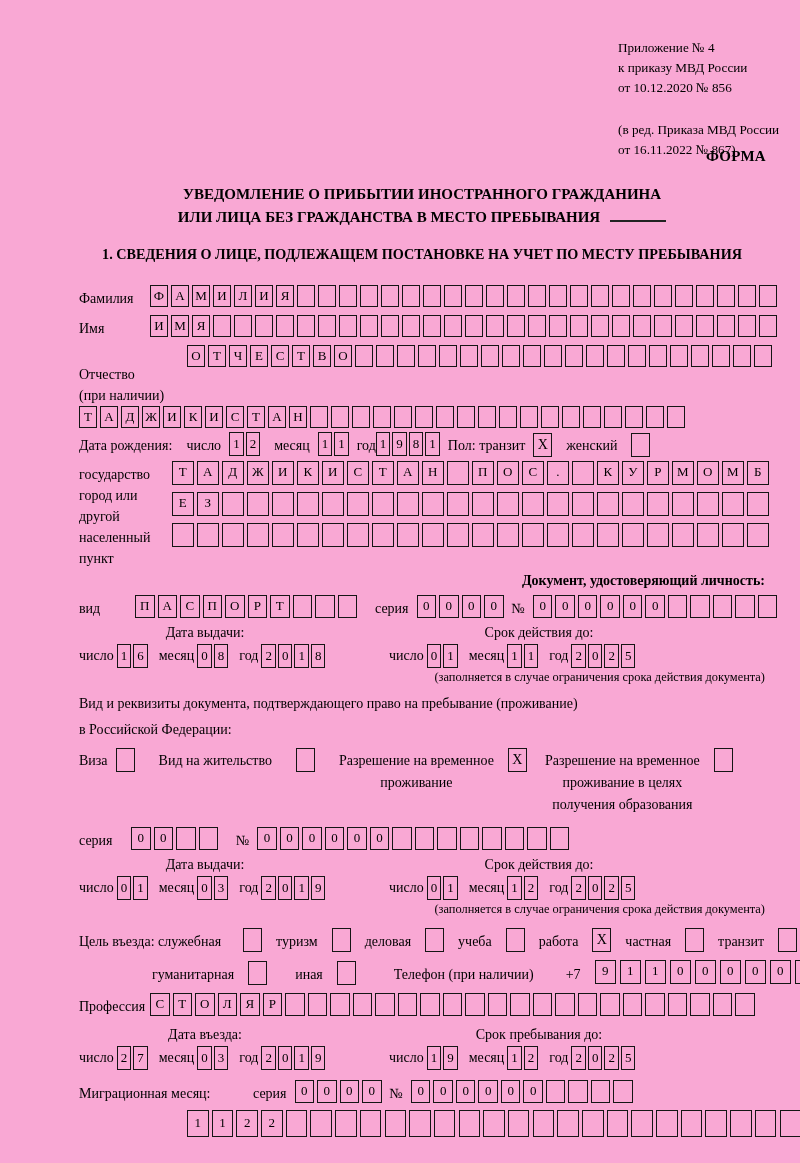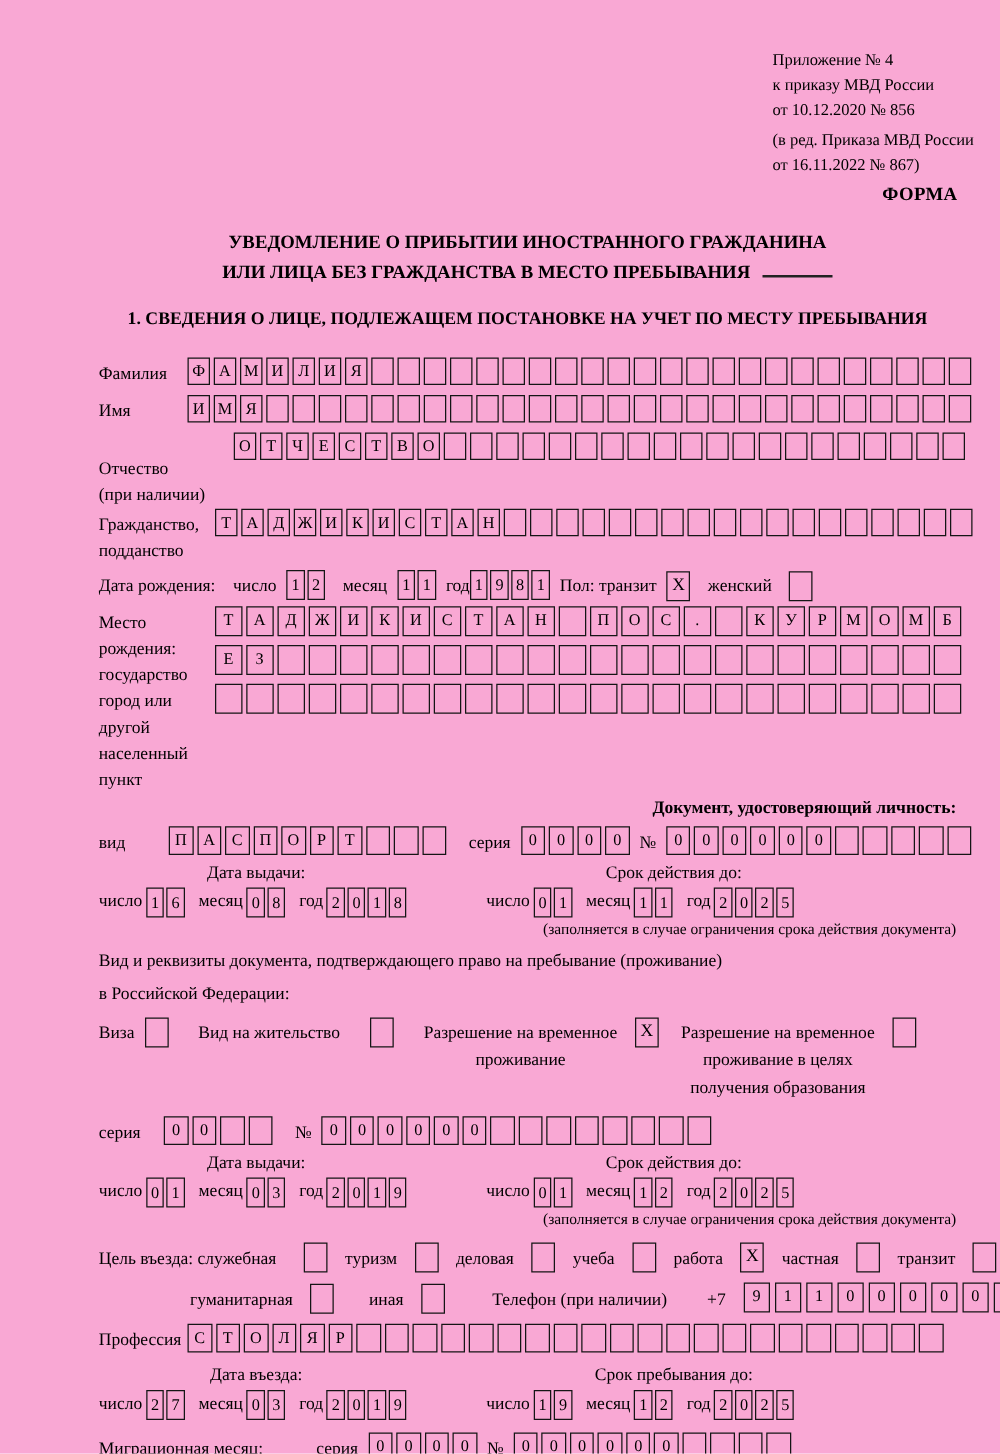--- a/index.html
+++ b/index.html
@@ -1,21 +1,21 @@
 <!DOCTYPE html>
 <html><head>
 <meta charset="utf-8">
 <style>
   html,body{margin:0;padding:0;background:#fff;}
   body{font-family:"Liberation Serif","DejaVu Serif",serif;color:#000;}
   .page{position:relative;width:800px;height:1163px;box-sizing:border-box;
         padding:0 35px 0 79px;overflow:hidden;background:#f9a8d4;}
   
   .hdr{position:absolute;left:618px;top:38px;font-size:13.2px;line-height:1.5;}
-  .hdr .amend{margin-top:5px;}
+  .hdr .amend{margin-top:23px;}
   .forma{position:absolute;top:148px;right:34px;font-weight:bold;font-size:15px;letter-spacing:.3px;margin-left:25px;}
   
   .title{margin-top:183px;text-align:center;font-weight:bold;font-size:15px;line-height:1.55;}
   .uline{display:inline-block;width:56px;border-bottom:2px solid #222;margin-left:10px;height:14px;}
   .sec-heading{margin-top:16px;text-align:center;font-weight:bold;font-size:14.2px;}
   
   .frow{display:flex;align-items:flex-start;font-size:14px;}
   .flabel{flex:none;padding-top:3px;line-height:1.5;}
   .stack{display:inline-block;text-align:center;line-height:1.55;padding-top:3px;}
   
@@ -178,24 +178,20 @@
         <span class="cell"></span>
         <span class="cell"></span>
         <span class="cell"></span>
         <span class="cell"></span>
         <span class="cell"></span>
         <span class="cell"></span>
       </span>
   </div>
 
   <div class="frow">
-    <span class="flabel w93">
-      <div>Гражданство,</div>
-      <div>подданство</div>
-    </span>
     <span class="cells">
         <span class="cell">Т</span>
         <span class="cell">А</span>
         <span class="cell">Д</span>
         <span class="cell">Ж</span>
         <span class="cell">И</span>
         <span class="cell">К</span>
         <span class="cell">И</span>
         <span class="cell">С</span>
         <span class="cell">Т</span>
@@ -242,21 +238,20 @@
         <span class="cell">1</span>
       </span>
     <span class="flabel ml8">Пол: транзит</span>
     <span class="chk ml8">X</span>
     <span class="flabel ml14">женский</span>
     <span class="chk ml14"></span>
   </div>
 
   <div class="frow mt4">
     <span class="flabel w93">
-      <div>Место рождения:</div>
       <div>государство</div>
       <div>город или другой</div>
       <div>населенный пункт</div>
     </span>
     <span class="colcells">
       <span class="cells cells-w">
           <span class="cell">Т</span>
           <span class="cell">А</span>
           <span class="cell">Д</span>
           <span class="cell">Ж</span>

